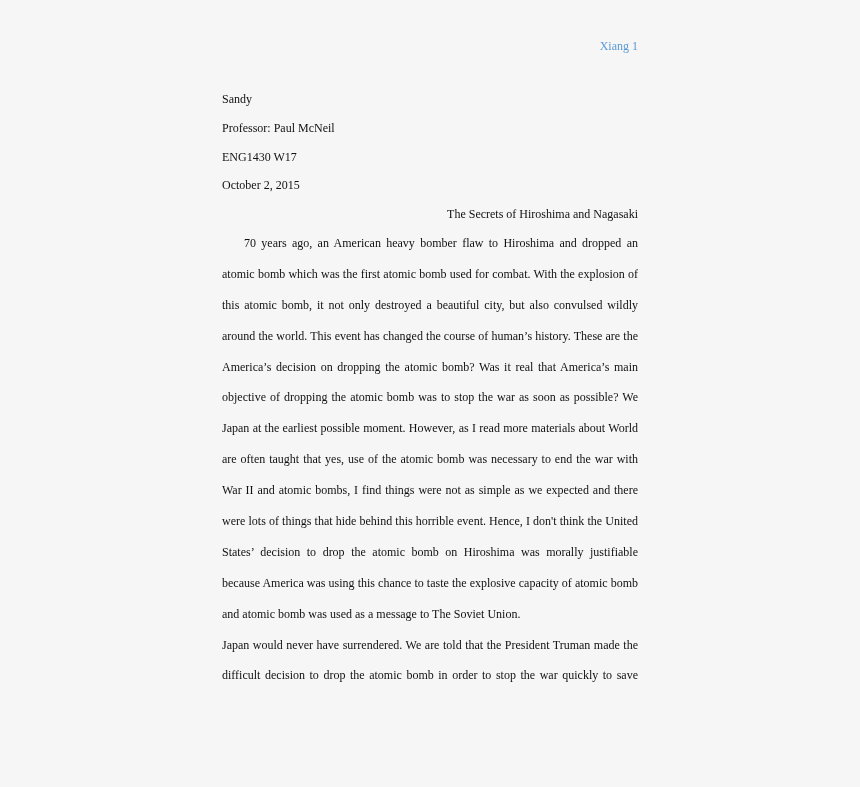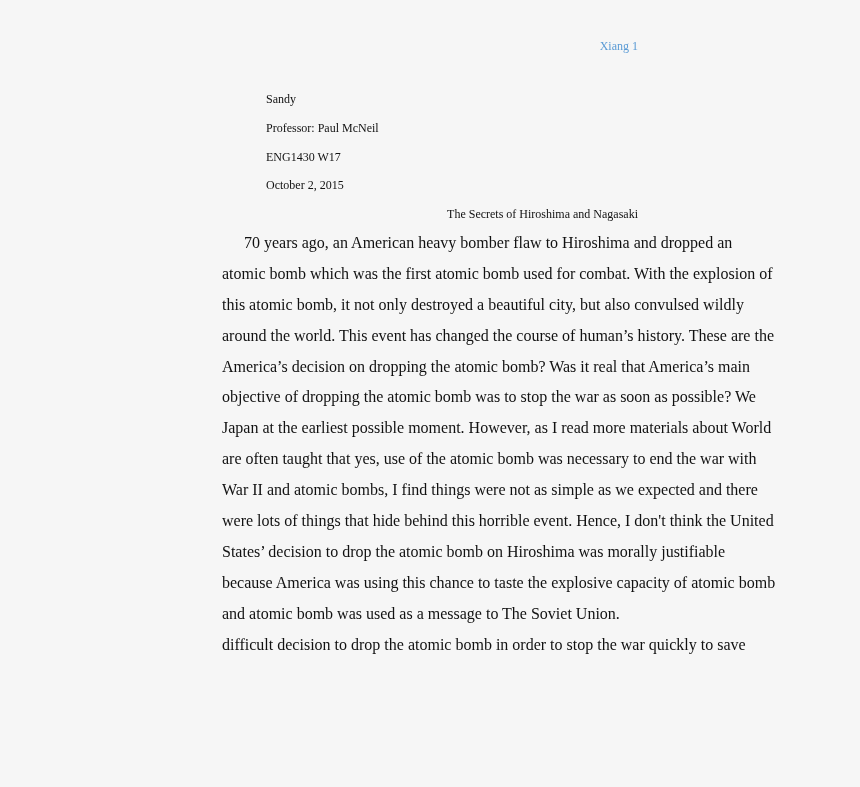--- a/index.html
+++ b/index.html
@@ -26,41 +26,40 @@
       color: #5b9bd5;
       font-size: 12px;
       line-height: 16px;
     }
     .heading-line {
       position: absolute;
       left: 222px;
       font-size: 12px;
       line-height: 16px;
       white-space: nowrap;
-      margin-left: 44px;
     }
     .title {
       position: absolute;
       left: 222px;
       width: 416px;
       top: 206px;
       text-align: right;
       font-size: 12px;
       line-height: 16px;
     }
     .body {
       position: absolute;
       left: 222px;
       top: 235px;
       width: 416px;
     }
     .line {
       height: 30.9px;
       line-height: 16px;
-      font-size: 16px;
+      font-size: 12px;
       text-align: justify;
       text-align-last: justify;
       white-space: nowrap;
       overflow: visible;
     }
     .line.indent {
       padding-left: 22px;
     }
     .line.last {
       text-align-last: left;
@@ -90,17 +89,18 @@
       <div class="line">objective of dropping the atomic bomb was to stop the war as soon as possible? We</div>
       <div class="line">Japan at the earliest possible moment. However, as I read more materials about World</div>
       <div class="line">are often taught that yes, use of the atomic bomb was necessary to end the war with</div>
       <div class="line">War II and atomic bombs, I find things were not as simple as we expected and there</div>
       <div class="line">were lots of things that hide behind this horrible event. Hence, I don't think the United</div>
       <div class="line">States’ decision to drop the atomic bomb on Hiroshima was morally justifiable</div>
       <div class="line">because America was using this chance to taste the explosive capacity of atomic bomb</div>
       <div class="line last">and atomic bomb was used as a message to The Soviet Union.</div>
     </div>
     <div>
+      <div class="line">Japan would never have surrendered. We are told that the President Truman made the</div>
       <div class="line">difficult decision to drop the atomic bomb in order to stop the war quickly to save</div>
     </div>
   </div>
 
 </div>
 
 </body></html>

